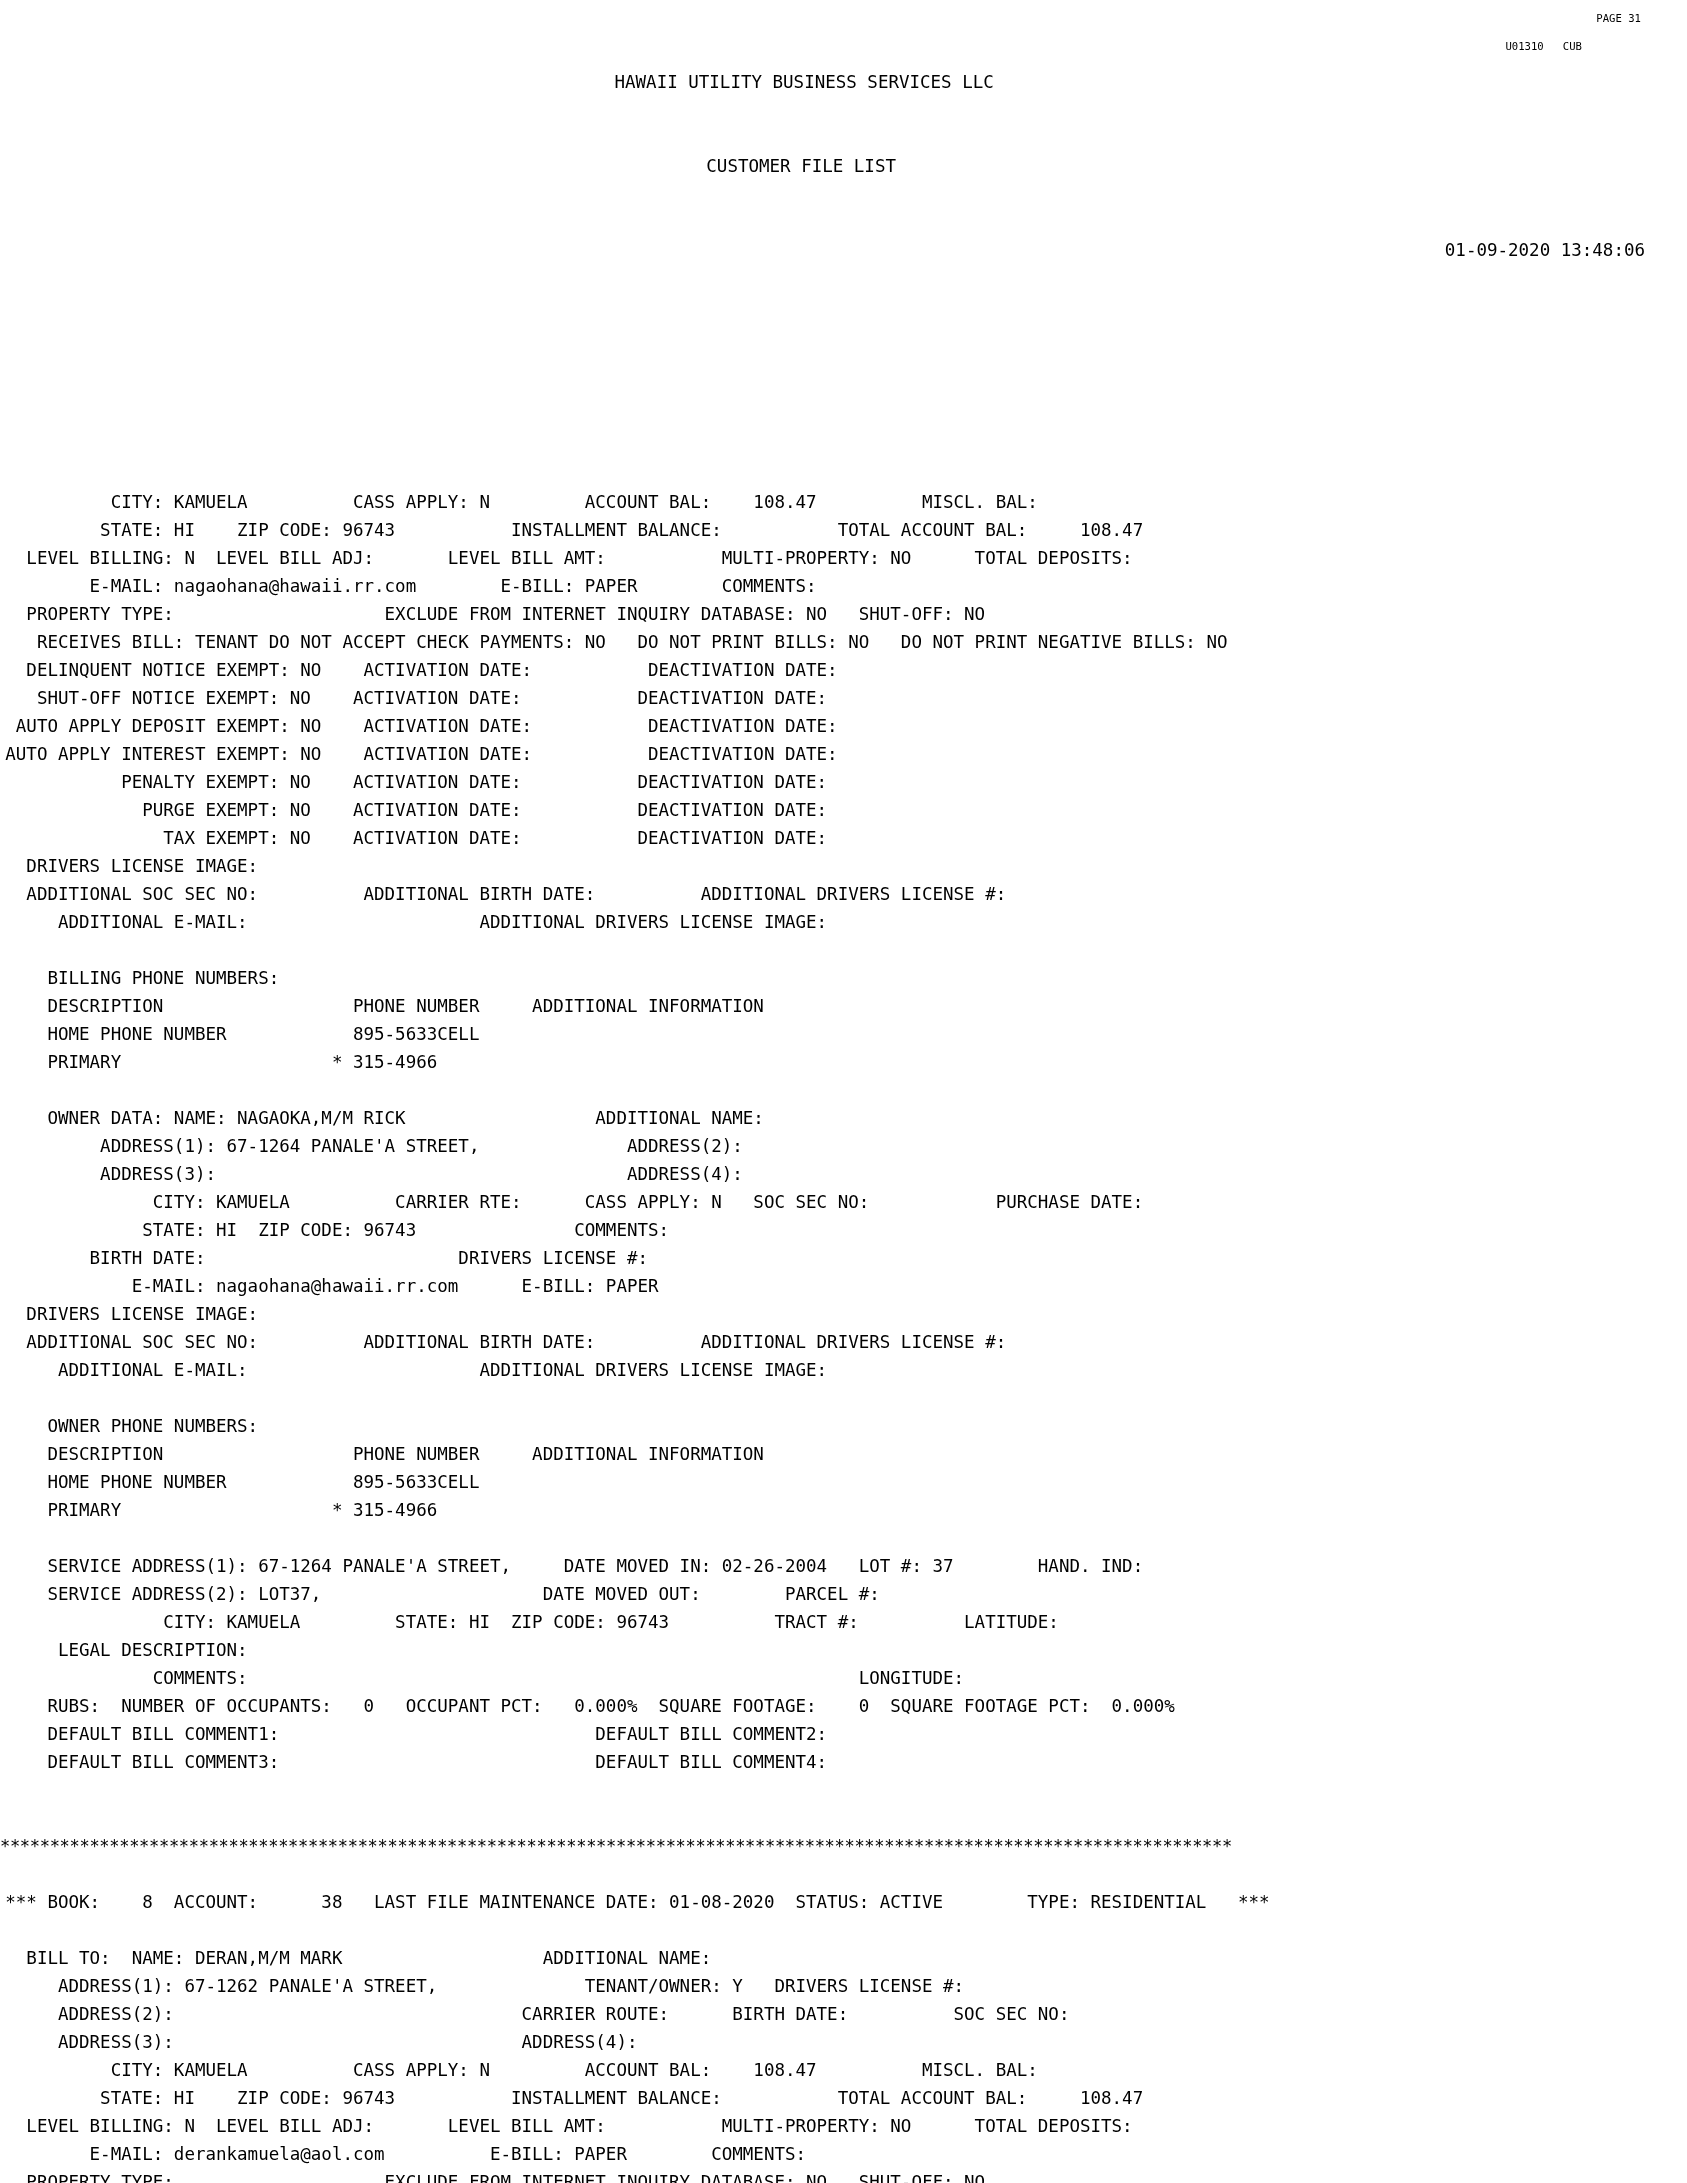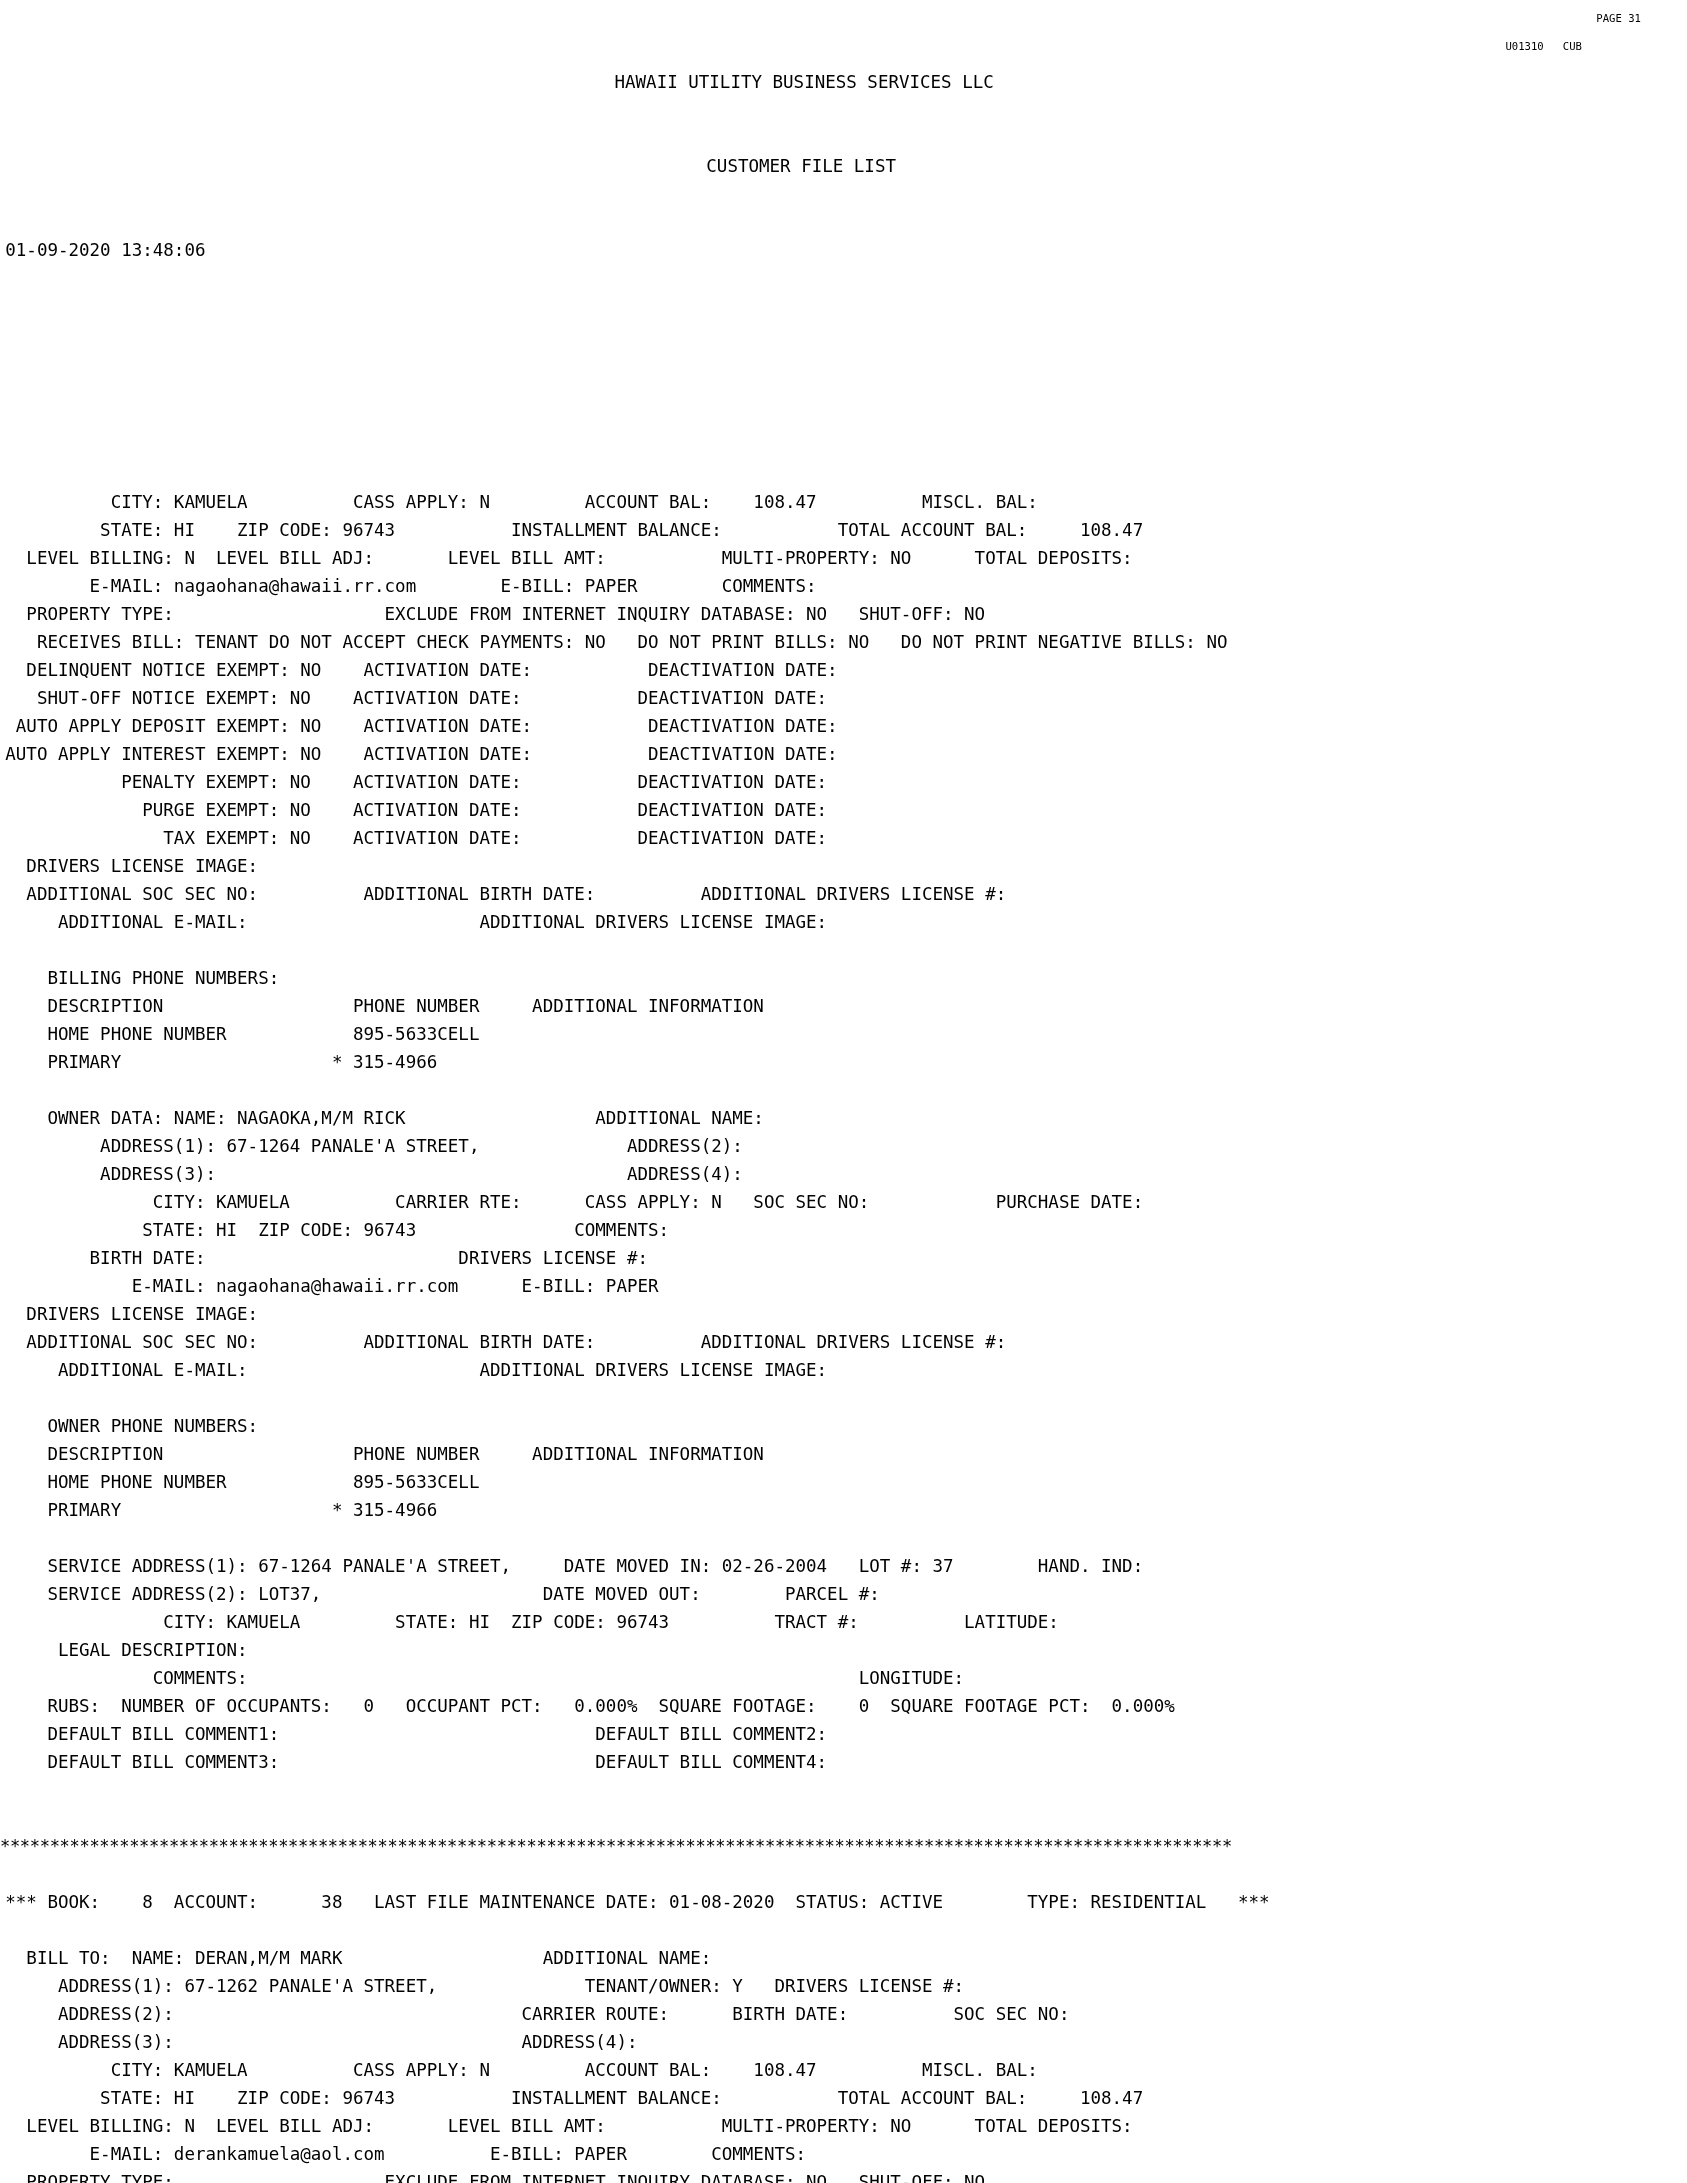--- a/index.html
+++ b/index.html
@@ -39,21 +39,21 @@
   }
 </style>
 </head>
 <body>
 
 <div class="page">
 
   <div class="doc">
     <div class="line" style="text-align: center; padding-right: 84px;"><span>HAWAII UTILITY BUSINESS SERVICES LLC</span></div>
     <div class="line" style="text-align: center; padding-right: 90px;"><span>CUSTOMER FILE LIST</span></div>
-    <div class="line" style="padding-right: 28px;"><span>01-09-2020 13:48:06</span></div>
+    <div class="line" style="text-align: right; padding-right: 42px;"><span>01-09-2020 13:48:06</span></div>
     <div class="blank"></div>
     <div class="blank"></div>
     <div id="body-lines"><div class="line">          CITY: KAMUELA          CASS APPLY: N         ACCOUNT BAL:    108.47          MISCL. BAL:</div><div class="line">         STATE: HI    ZIP CODE: 96743           INSTALLMENT BALANCE:           TOTAL ACCOUNT BAL:     108.47</div><div class="line">  LEVEL BILLING: N  LEVEL BILL ADJ:       LEVEL BILL AMT:           MULTI-PROPERTY: NO      TOTAL DEPOSITS:</div><div class="line">        E-MAIL: nagaohana@hawaii.rr.com        E-BILL: PAPER        COMMENTS:</div><div class="line">  PROPERTY TYPE:                    EXCLUDE FROM INTERNET INQUIRY DATABASE: NO   SHUT-OFF: NO</div><div class="line">   RECEIVES BILL: TENANT DO NOT ACCEPT CHECK PAYMENTS: NO   DO NOT PRINT BILLS: NO   DO NOT PRINT NEGATIVE BILLS: NO</div><div class="line">  DELINQUENT NOTICE EXEMPT: NO    ACTIVATION DATE:           DEACTIVATION DATE:</div><div class="line">   SHUT-OFF NOTICE EXEMPT: NO    ACTIVATION DATE:           DEACTIVATION DATE:</div><div class="line"> AUTO APPLY DEPOSIT EXEMPT: NO    ACTIVATION DATE:           DEACTIVATION DATE:</div><div class="line">AUTO APPLY INTEREST EXEMPT: NO    ACTIVATION DATE:           DEACTIVATION DATE:</div><div class="line">           PENALTY EXEMPT: NO    ACTIVATION DATE:           DEACTIVATION DATE:</div><div class="line">             PURGE EXEMPT: NO    ACTIVATION DATE:           DEACTIVATION DATE:</div><div class="line">               TAX EXEMPT: NO    ACTIVATION DATE:           DEACTIVATION DATE:</div><div class="line">  DRIVERS LICENSE IMAGE:</div><div class="line">  ADDITIONAL SOC SEC NO:          ADDITIONAL BIRTH DATE:          ADDITIONAL DRIVERS LICENSE #:</div><div class="line">     ADDITIONAL E-MAIL:                      ADDITIONAL DRIVERS LICENSE IMAGE:</div><div class="blank"></div><div class="line">    BILLING PHONE NUMBERS:</div><div class="line">    DESCRIPTION                  PHONE NUMBER     ADDITIONAL INFORMATION</div><div class="line">    HOME PHONE NUMBER            895-5633CELL</div><div class="line">    PRIMARY                    * 315-4966</div><div class="blank"></div><div class="line">    OWNER DATA: NAME: NAGAOKA,M/M RICK                  ADDITIONAL NAME:</div><div class="line">         ADDRESS(1): 67-1264 PANALE'A STREET,              ADDRESS(2):</div><div class="line">         ADDRESS(3):                                       ADDRESS(4):</div><div class="line">              CITY: KAMUELA          CARRIER RTE:      CASS APPLY: N   SOC SEC NO:            PURCHASE DATE:</div><div class="line">             STATE: HI  ZIP CODE: 96743               COMMENTS:</div><div class="line">        BIRTH DATE:                        DRIVERS LICENSE #:</div><div class="line">            E-MAIL: nagaohana@hawaii.rr.com      E-BILL: PAPER</div><div class="line">  DRIVERS LICENSE IMAGE:</div><div class="line">  ADDITIONAL SOC SEC NO:          ADDITIONAL BIRTH DATE:          ADDITIONAL DRIVERS LICENSE #:</div><div class="line">     ADDITIONAL E-MAIL:                      ADDITIONAL DRIVERS LICENSE IMAGE:</div><div class="blank"></div><div class="line">    OWNER PHONE NUMBERS:</div><div class="line">    DESCRIPTION                  PHONE NUMBER     ADDITIONAL INFORMATION</div><div class="line">    HOME PHONE NUMBER            895-5633CELL</div><div class="line">    PRIMARY                    * 315-4966</div><div class="blank"></div><div class="line">    SERVICE ADDRESS(1): 67-1264 PANALE'A STREET,     DATE MOVED IN: 02-26-2004   LOT #: 37        HAND. IND:</div><div class="line">    SERVICE ADDRESS(2): LOT37,                     DATE MOVED OUT:        PARCEL #:</div><div class="line">               CITY: KAMUELA         STATE: HI  ZIP CODE: 96743          TRACT #:          LATITUDE:</div><div class="line">     LEGAL DESCRIPTION:</div><div class="line">              COMMENTS:                                                          LONGITUDE:</div><div class="line">    RUBS:  NUMBER OF OCCUPANTS:   0   OCCUPANT PCT:   0.000%  SQUARE FOOTAGE:    0  SQUARE FOOTAGE PCT:  0.000%</div><div class="line">    DEFAULT BILL COMMENT1:                              DEFAULT BILL COMMENT2:</div><div class="line">    DEFAULT BILL COMMENT3:                              DEFAULT BILL COMMENT4:</div><div class="blank"></div><div class="blank"></div><div class="sep" style="margin-left: -5.3px; font-size: 17px;">****************************************************************************************************************************</div><div class="blank"></div><div class="line">*** BOOK:    8  ACCOUNT:      38   LAST FILE MAINTENANCE DATE: 01-08-2020  STATUS: ACTIVE        TYPE: RESIDENTIAL   ***</div><div class="blank"></div><div class="line">  BILL TO:  NAME: DERAN,M/M MARK                   ADDITIONAL NAME:</div><div class="line">     ADDRESS(1): 67-1262 PANALE'A STREET,              TENANT/OWNER: Y   DRIVERS LICENSE #:</div><div class="line">     ADDRESS(2):                                 CARRIER ROUTE:      BIRTH DATE:          SOC SEC NO:</div><div class="line">     ADDRESS(3):                                 ADDRESS(4):</div><div class="line">          CITY: KAMUELA          CASS APPLY: N         ACCOUNT BAL:    108.47          MISCL. BAL:</div><div class="line">         STATE: HI    ZIP CODE: 96743           INSTALLMENT BALANCE:           TOTAL ACCOUNT BAL:     108.47</div><div class="line">  LEVEL BILLING: N  LEVEL BILL ADJ:       LEVEL BILL AMT:           MULTI-PROPERTY: NO      TOTAL DEPOSITS:</div><div class="line">        E-MAIL: derankamuela@aol.com          E-BILL: PAPER        COMMENTS:</div><div class="line">  PROPERTY TYPE:                    EXCLUDE FROM INTERNET INQUIRY DATABASE: NO   SHUT-OFF: NO</div><div class="line">   RECEIVES BILL: TENANT DO NOT ACCEPT CHECK PAYMENTS: NO   DO NOT PRINT BILLS: NO   DO NOT PRINT NEGATIVE BILLS: NO</div></div>
   </div>
 
   <div style="position:absolute; top:12px; left:0; width:1687px;">
     <div class="line" style="text-align:right; padding-right:46px;">PAGE 31</div>
     <div class="line" style="text-align:right; padding-right:105px;">U01310   CUB</div>
   </div>
 

